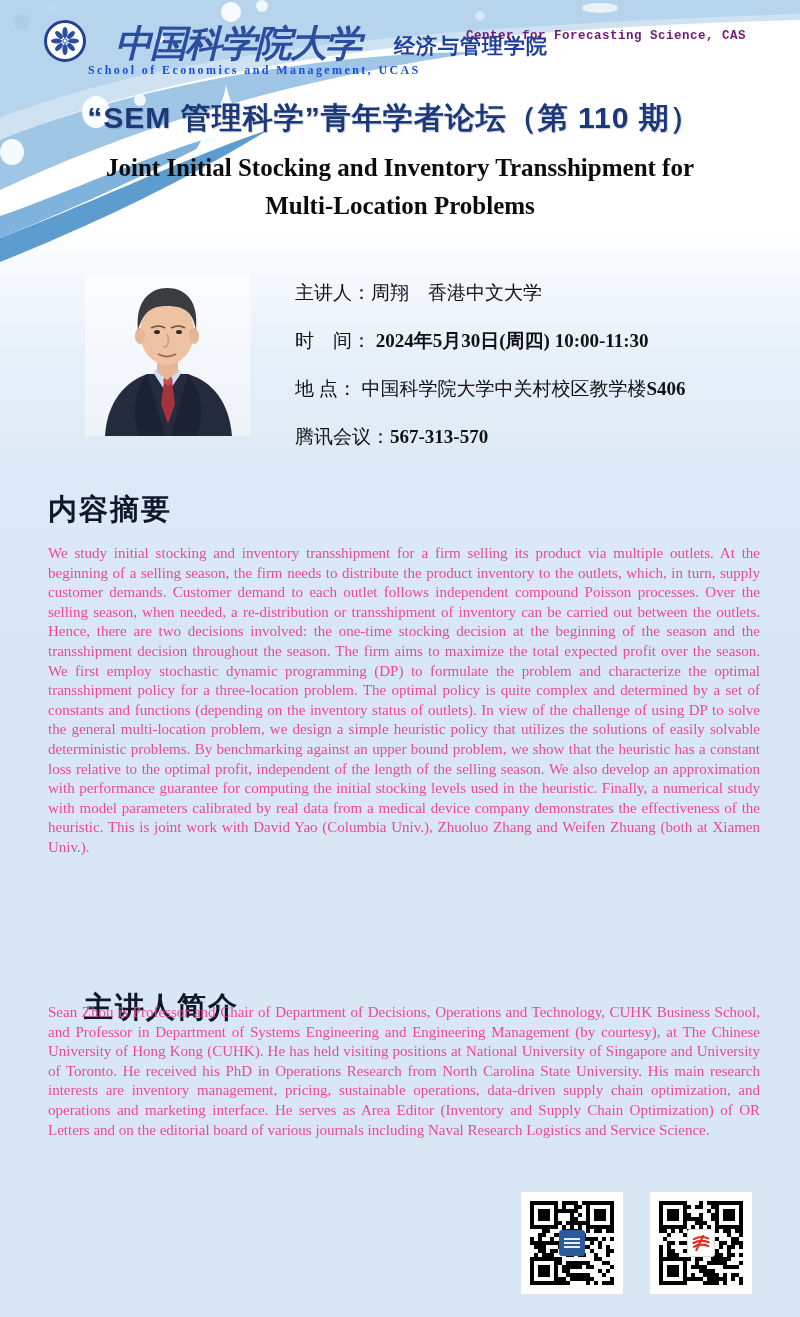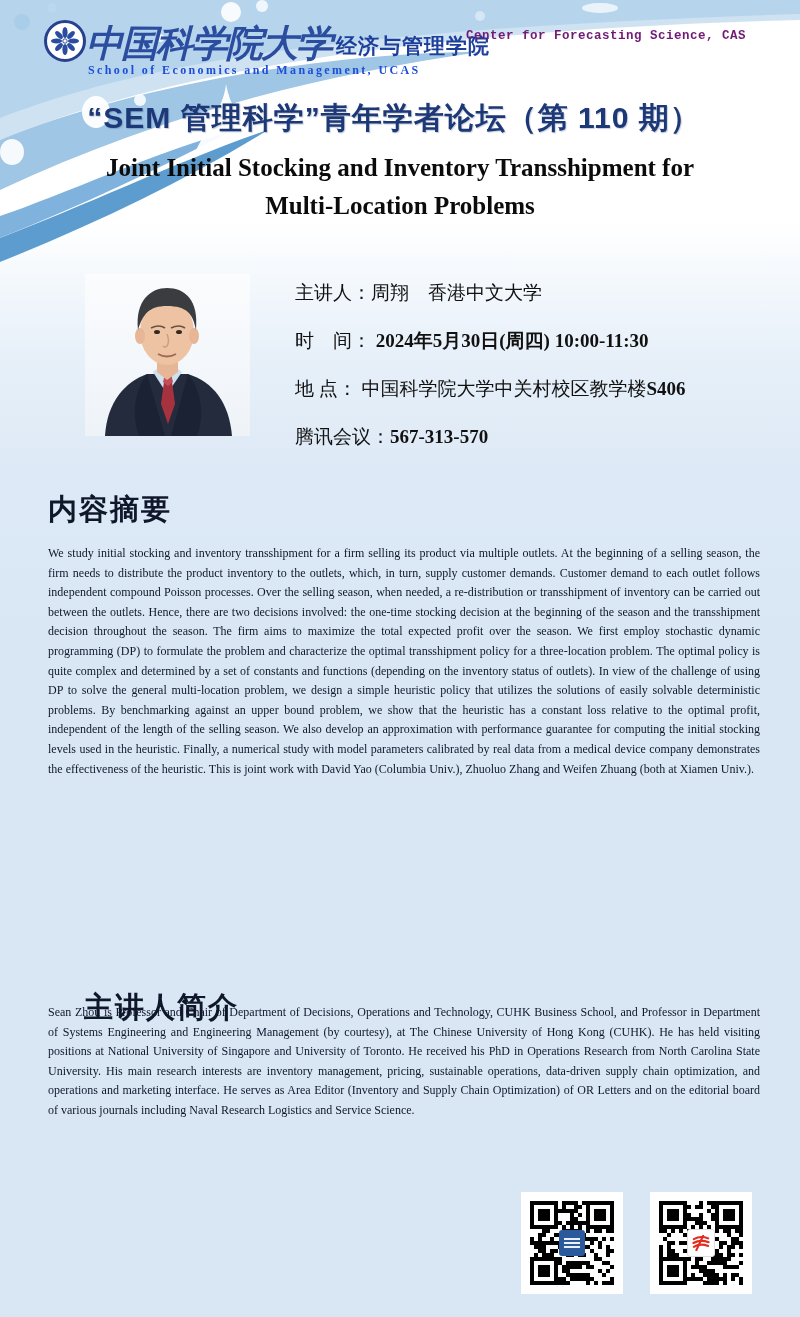--- a/index.html
+++ b/index.html
@@ -7,21 +7,21 @@
     width:800px;height:1317px;position:relative;overflow:hidden;
     font-family:"Liberation Serif", serif;
     background:linear-gradient(180deg,#ffffff 0%,#ffffff 17%,#f2f7fc 22%,#e7f0f9 27%,#dde9f6 36%,#d9e7f5 48%,#d9e7f5 100%);
   }
   
   #header-deco{position:absolute;top:0;left:0;pointer-events:none;}
   
   .logo-row{position:absolute;top:0;left:0;right:0;height:95px;}
   .logo-left{position:absolute;left:44px;top:20px;}
   .logo-right{position:absolute;left:416px;top:28px;}
-  .logo-line{display:flex;align-items:flex-end;}
+  .logo-line{display:flex;align-items:flex-end;gap:29px;}
   .calli{font-family:"Liberation Serif",serif;font-style:italic;font-weight:bold;
          letter-spacing:-2px;line-height:1;}
   .calli.l{font-size:37px;color:#2b4da0;}
   .calli.r{font-size:35px;color:#3154a5;}
   .logo-sub-l{font-family:"Liberation Sans",sans-serif;font-weight:bold;font-size:21px;
               color:#1d3f9b;margin-left:5px;padding-bottom:2px;letter-spacing:1px;}
   .logo-sub-r{font-family:"Liberation Serif",serif;font-size:20px;color:#2d52a5;
               margin-left:3px;padding-bottom:2px;letter-spacing:1px;}
   .logo-en-l{margin-left:44px;margin-top:1px;font-family:"Liberation Serif",serif;
              font-weight:bold;font-size:12px;letter-spacing:2.4px;color:#1d4ed8;}
@@ -38,21 +38,21 @@
   .speaker-row{position:absolute;top:274px;left:85px;display:flex;}
   .photo{width:165px;height:162px;flex:0 0 auto;}
   .details{margin-left:45px;padding-top:6px;font-size:19px;color:#111;}
   .detail-row{height:29px;margin-bottom:19px;white-space:nowrap;}
   .detail-label{font-weight:normal;}
   .vbold{font-weight:bold;}
   
   .sec-heading{position:absolute;left:48px;font-family:"Liberation Sans",sans-serif;
     font-weight:bold;font-size:29px;color:#0f172a;letter-spacing:2px;}
   .sec-body{position:absolute;left:48px;width:712px;text-align:justify;
-    font-size:12px;line-height:19.6px;color:#0f172a;}
+    font-size:15px;line-height:19.6px;color:#ec4899;}
   
   .qr-tile{position:absolute;top:1192px;width:102px;height:102px;background:#fff;
     display:flex;align-items:center;justify-content:center;}
   .qr-grid{position:relative;display:grid;grid-template-columns:repeat(21,4px);
     grid-template-rows:repeat(21,4px);}
   .qr-grid div{width:4px;height:4px;}
   .qc{background:#000;}
   .qr-logo-blue{position:absolute;left:50%;top:50%;transform:translate(-50%,-50%);
     width:26px;height:26px;background:#2a5a9c;border-radius:3px;
     display:flex;flex-direction:column;align-items:center;justify-content:center;gap:2px;}

